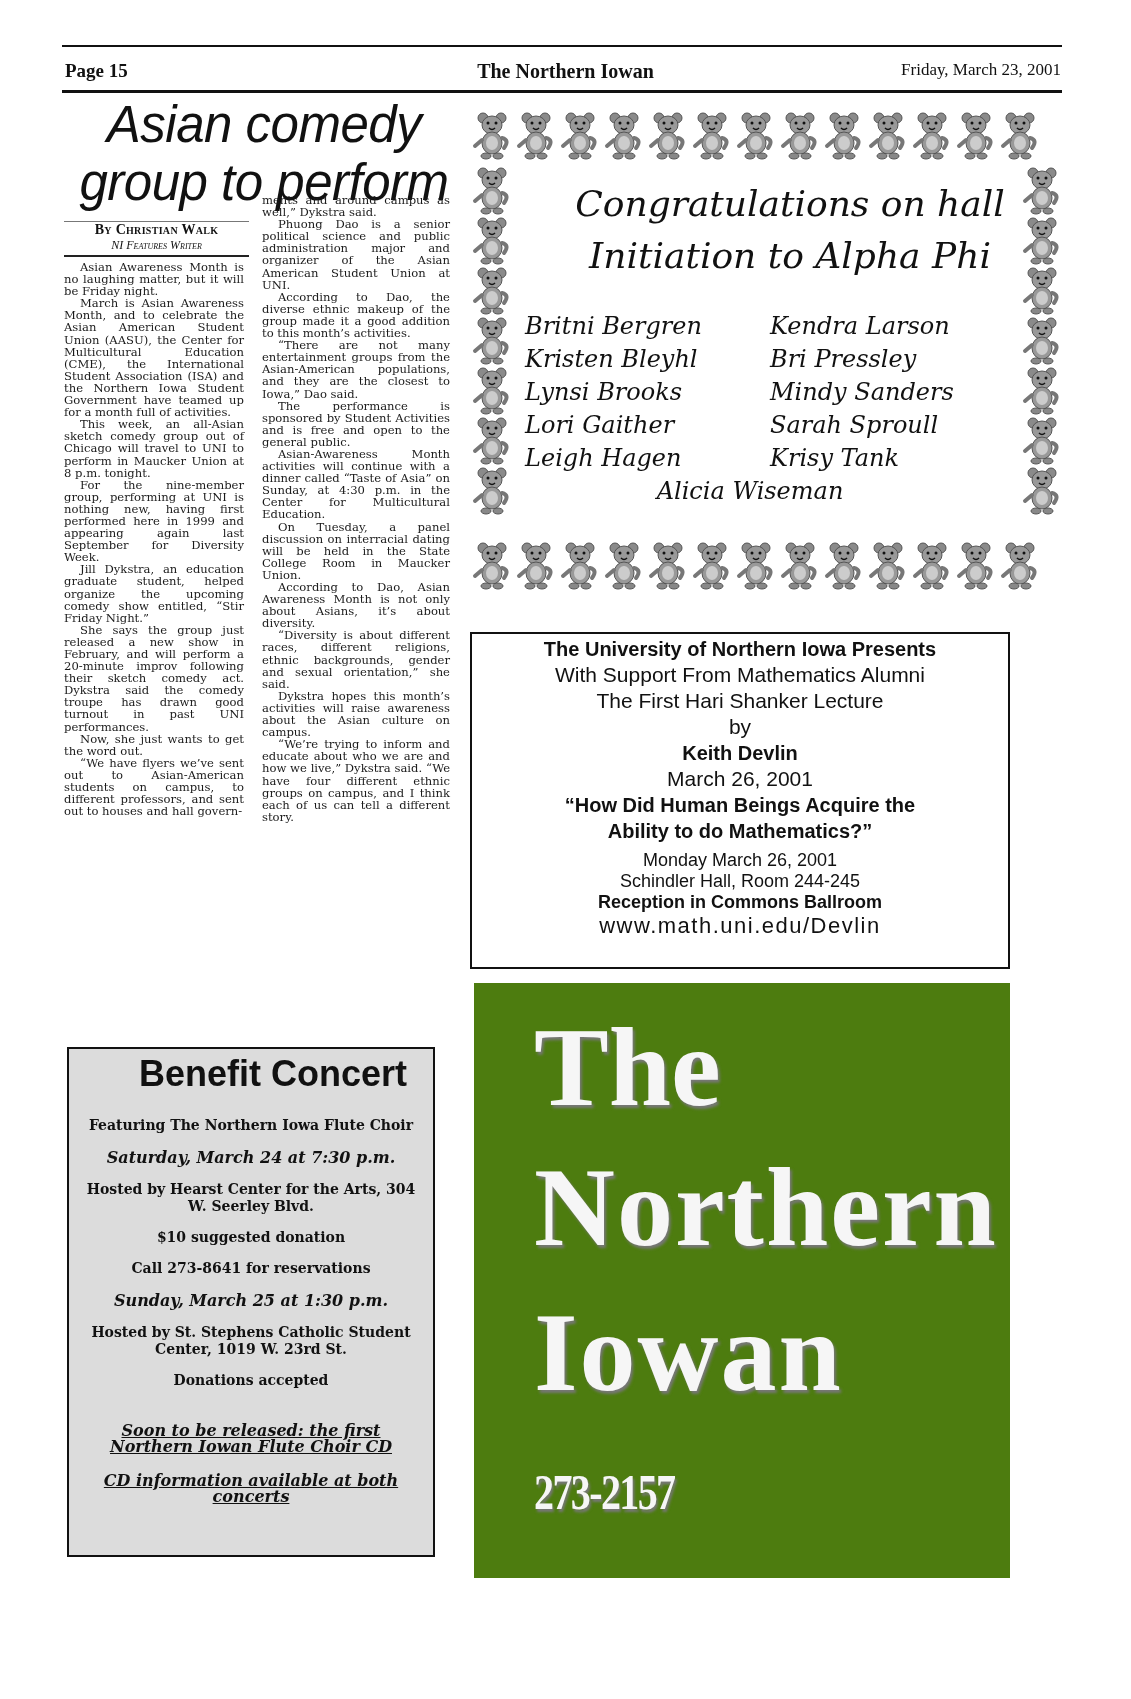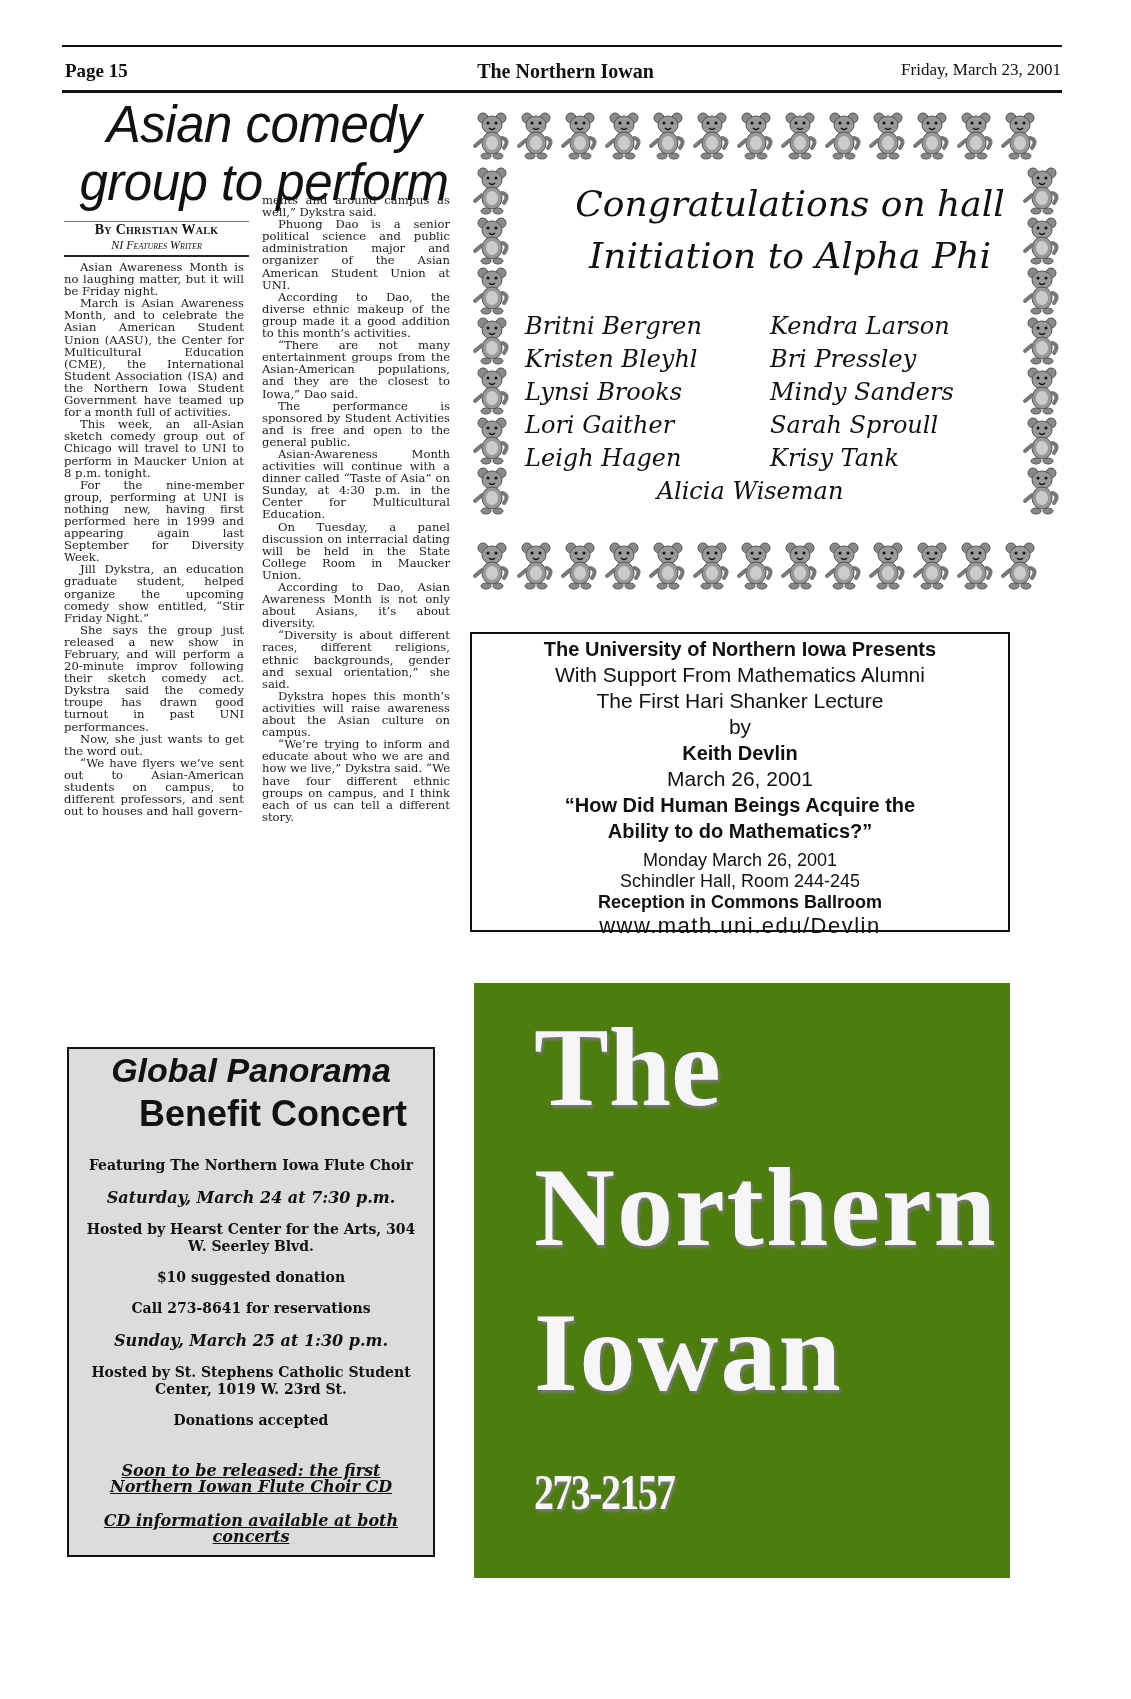--- a/index.html
+++ b/index.html
@@ -35,21 +35,21 @@
   #alpha { left:470px; top:110px; width:598px; height:485px; }
   .bear-row { position:absolute; display:flex; gap:0; }
   .bear { width:44px; height:50px; display:inline-block; }
   #alpha-title { position:absolute; left:40px; width:560px; top:68px; text-align:center; font-family:"DejaVu Serif", serif; font-style:italic; font-size:36px; line-height:52px; }
   .names { position:absolute; top:200px; font-family:"DejaVu Serif", serif; font-style:italic; font-size:24px; line-height:33px; }
   #names-left { left:55px; }
   #names-right { left:300px; }
   #names-center { position:absolute; left:0; width:560px; top:367px; text-align:center; font-family:"DejaVu Serif", serif; font-style:italic; font-size:24px; }
 
   
-  #lecture { left:470px; top:632px; width:540px; height:300px; border:2.5px solid #111; box-sizing:border-box; text-align:center; font-family:"Liberation Sans", sans-serif; }
+  #lecture { left:470px; top:632px; width:540px; height:337px; border:2.5px solid #111; box-sizing:border-box; text-align:center; font-family:"Liberation Sans", sans-serif; }
   #lecture div { line-height:26px; }
   .lec-b { font-weight:bold; font-size:20px; }
   .lec-n { font-size:21px; }
   .lec-s { font-size:18px; line-height:21px !important; }
   .lec-url { font-size:22px; letter-spacing:1.5px; }
 
   
   #ni-ad { left:474px; top:983px; width:536px; height:595px; background:#4d7c0f; }
   .ni-word { position:absolute; left:60px; color:#f6f6f6; font-family:"Liberation Serif", serif; font-weight:bold; text-shadow:2px 3px 3px #777; }
   #ni-the { top:20px; font-size:112px; }
@@ -297,21 +297,20 @@
 </div>
 
 <div class="abs" id="ni-ad">
   <div class="ni-word" id="ni-the">The</div>
   <div class="ni-word" id="ni-northern">Northern</div>
   <div class="ni-word" id="ni-iowan">Iowan</div>
   <div class="ni-word" id="ni-phone">273-2157</div>
 </div>
 
 <div class="abs" id="global">
-  <div id="g-title1">Global Panorama</div>
   <div id="g-title2">Benefit Concert</div>
   <div class="g-b" style="margin-top:22px">Featuring The Northern Iowa Flute Choir</div>
   <div class="g-i">Saturday, March 24 at 7:30 p.m.</div>
   <div class="g-b" style="padding:0 14px">Hosted by Hearst Center for the Arts, 304 W. Seerley Blvd.</div>
   <div class="g-b">$10 suggested donation</div>
   <div class="g-b">Call 273-8641 for reservations</div>
   <div class="g-i">Sunday, March 25 at 1:30 p.m.</div>
   <div class="g-b" style="padding:0 14px">Hosted by St. Stephens Catholic Student Center, 1019 W. 23rd St.</div>
   <div class="g-b">Donations accepted</div>
   <div class="g-ic" style="margin-top:34px;padding:0 20px">Soon to be released: the first Northern Iowan Flute Choir CD</div>

